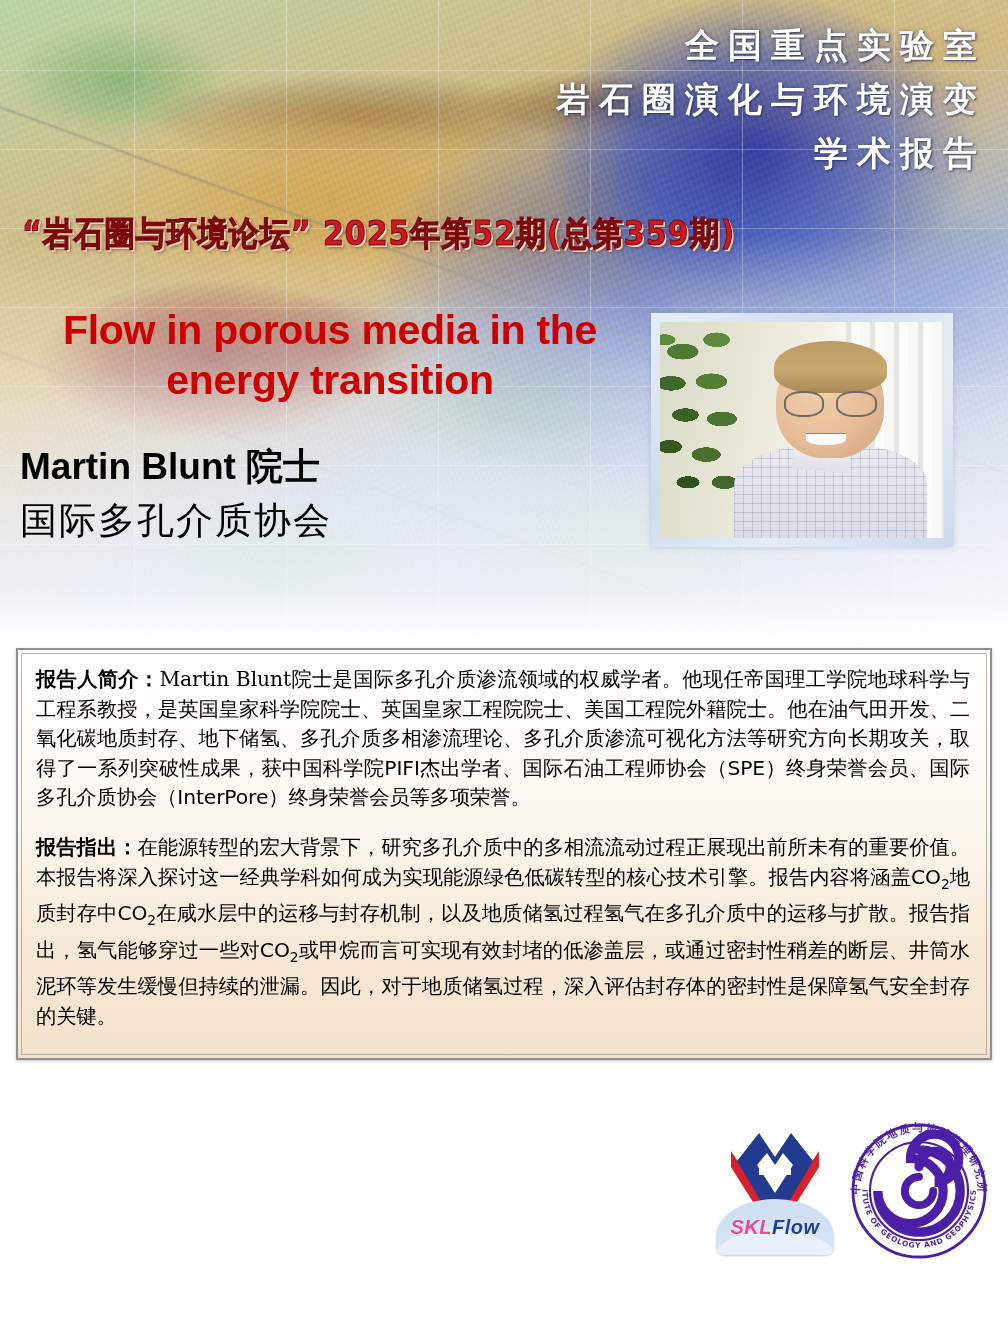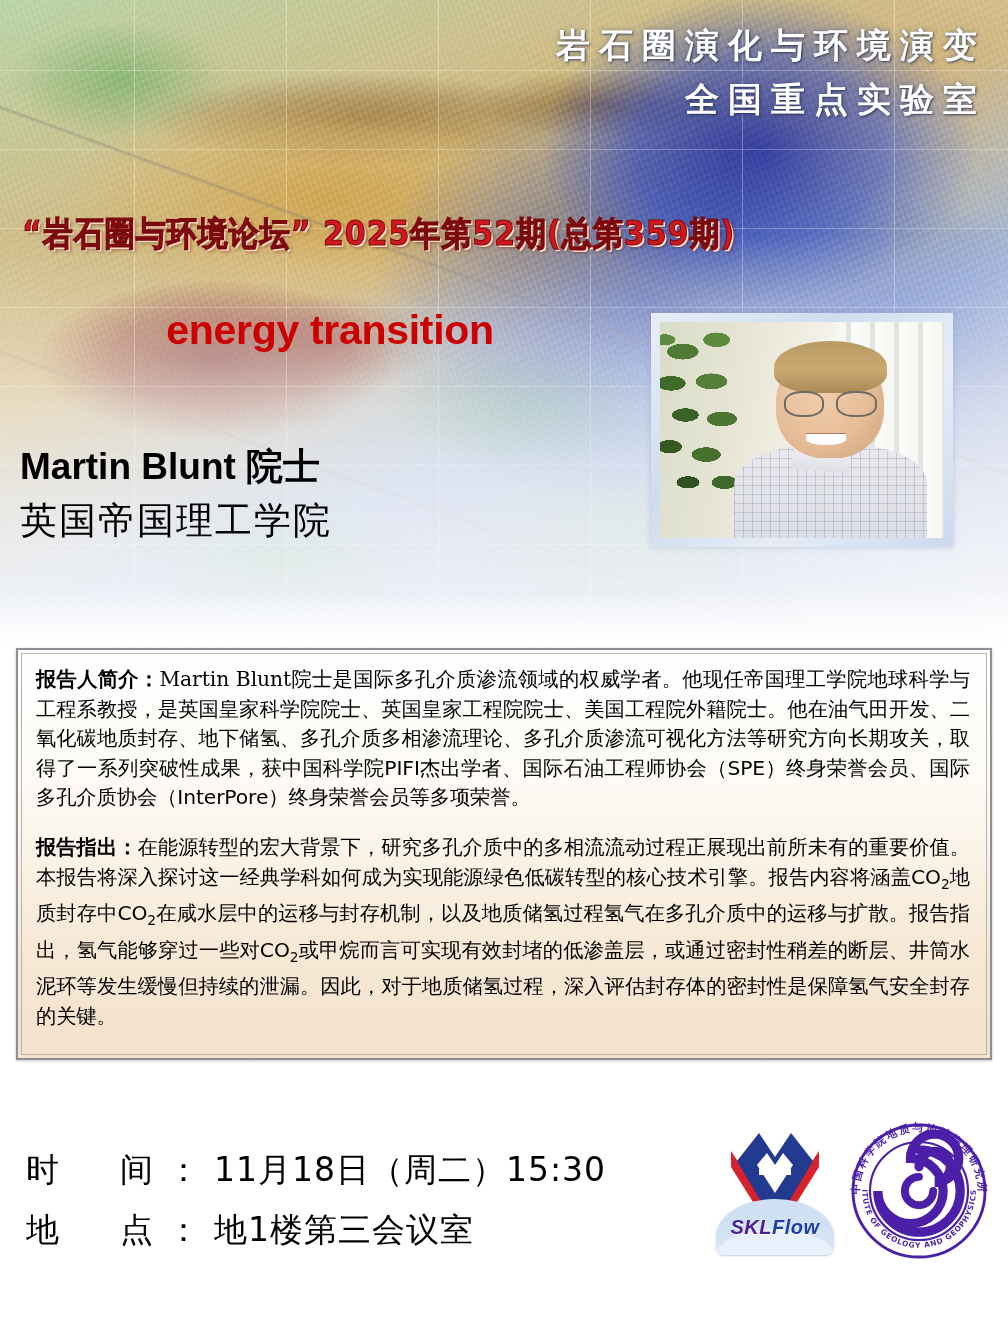--- a/index.html
+++ b/index.html
@@ -196,21 +196,21 @@
     position:absolute;left:0;bottom:6px;width:118px;height:56px;
     background:radial-gradient(ellipse 95px 52px at 50% 118%, #e8f1fb 0 68%, #d5e5f6 69%, #cfe0f3 100%);
     border-radius:52% 52% 8% 8%/70% 70% 14% 14%;
     box-shadow:0 1px 2px rgba(80,110,150,.35);
   }
   .skl-txt{
     position:absolute;left:0;bottom:22px;width:118px;text-align:center;
     font-weight:700;font-size:20px;font-style:italic;color:#1f3f9e;
     text-shadow:0 1px 0 rgba(255,255,255,.9);letter-spacing:.5px;
   }
-  .skl-txt .k{color:#4c1d95;}
+  .skl-txt .k{color:#ec4899;}
 
   .igg{width:142px;height:142px;}
 
   .fade-white{position:absolute;left:0;top:592px;width:1008px;height:70px;
     background:linear-gradient(to bottom, rgba(255,255,255,0), #ffffff 82%);z-index:5;}
 </style>
 </head>
 <body>
 
 <div id="poster">
@@ -219,33 +219,35 @@
     <div class="map-base"></div>
     <div class="map-noise"></div>
     <div class="map-grid"></div>
     <div class="map-grid2"></div>
     <div class="map-fade"></div>
     <div class="map-fade-r"></div>
   </div>
   <div class="fade-white"></div>
 
   <div class="hdr">
+    <div class="hdr-line">全国重点实验室</div>
     <div class="hdr-line">岩石圈演化与环境演变</div>
-    <div class="hdr-line">全国重点实验室</div>
+    <div class="hdr-line">学术报告</div>
   </div>
 
   <div class="forum">“岩石圈与环境论坛”  2025年第52期(总第359期)</div>
 
   <div class="talk-title">
+    <div>Flow in porous media in the</div>
     <div>energy transition</div>
   </div>
 
   <div class="speaker">
     <div class="speaker-name">Martin Blunt 院士</div>
-    <div class="speaker-aff">英国帝国理工学院</div>
+    <div class="speaker-aff">国际多孔介质协会</div>
   </div>
 
   <div class="photo-frame">
     <div class="photo">
       <div class="ph-wall"></div>
       <div class="ph-blinds"></div>
       <div class="ph-plant"></div>
       <div class="ph-body"></div>
       <div class="ph-collar"></div>
       <div class="ph-head"></div>
@@ -263,28 +265,20 @@
         <span class="lead">报告人简介：</span><span class="rm">Martin  Blunt</span><span>院士是国际多孔介质渗流领域的权威学者。他现任帝国理工学院地球科学与工程系教授，是英国皇家科学院院士、英国皇家工程院院士、美国工程院外籍院士。他在油气田开发、二氧化碳地质封存、地下储氢、多孔介质多相渗流理论、多孔介质渗流可视化方法等研究方向长期攻关，取得了一系列突破性成果，获中国科学院PIFI杰出学者、国际石油工程师协会（SPE）终身荣誉会员、国际多孔介质协会（InterPore）终身荣誉会员等多项荣誉。</span>
       </div>
 
       <div class="para second">
         <span class="lead">报告指出：</span><span>在能源转型的宏大背景下，研究多孔介质中的多相流流动过程正展现出前所未有的重要价值。本报告将深入探讨这一经典学科如何成为实现能源绿色低碳转型的核心技术引擎。报告内容将涵盖CO</span><sub>2</sub><span>地质封存中CO</span><sub>2</sub><span>在咸水层中的运移与封存机制，以及地质储氢过程氢气在多孔介质中的运移与扩散。报告指出，氢气能够穿过一些对CO</span><sub>2</sub><span>或甲烷而言可实现有效封堵的低渗盖层，或通过密封性稍差的断层、井筒水泥环等发生缓慢但持续的泄漏。因此，对于地质储氢过程，深入评估封存体的密封性是保障氢气安全封存的关键。</span>
       </div>
 
     </div>
   </div>
 
-  <div class="meta">
-    <div class="meta-row">
-      <span class="lbl">时　间：</span><span>11月18日（周二）15:30</span>
-    </div>
-    <div class="meta-row">
-      <span class="lbl">地　点：</span><span>地1楼第三会议室</span>
-    </div>
-  </div>
 
   <div class="logos">
 
     <div class="skl">
       <svg class="skl-arrow" width="104" height="118" viewBox="0 0 104 118">
         <polygon points="52,112 8,42 8,26 52,92 96,26 96,42" fill="#d8222b"></polygon>
         <polygon points="52,100 14,36 36,8 52,32 68,8 90,36" fill="#223a8f"></polygon>
         <polygon points="52,68 34,40 44,28 52,40 60,28 70,40" fill="#ffffff"></polygon>
         <rect x="36" y="44" width="32" height="6" fill="#ffffff"></rect>
       </svg>

